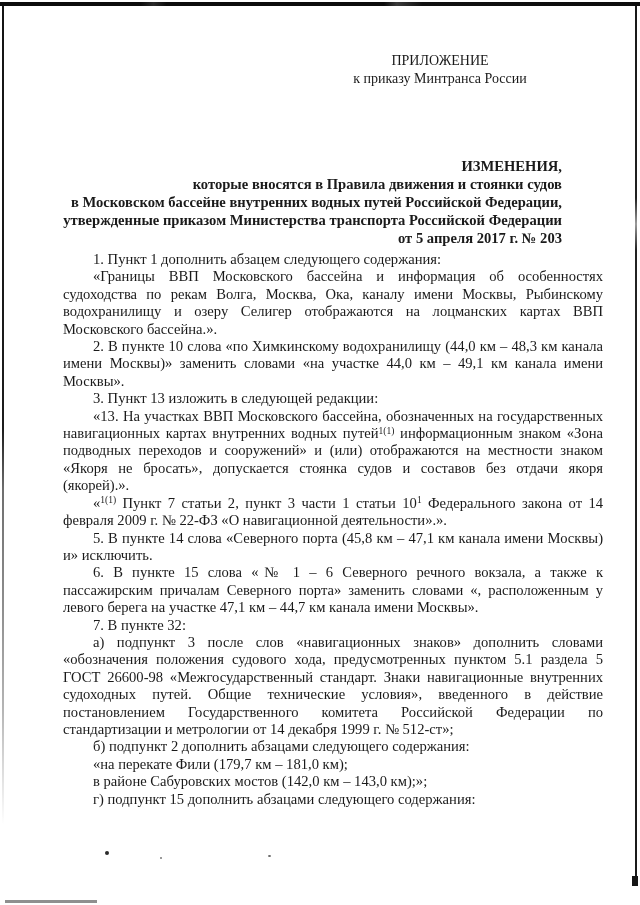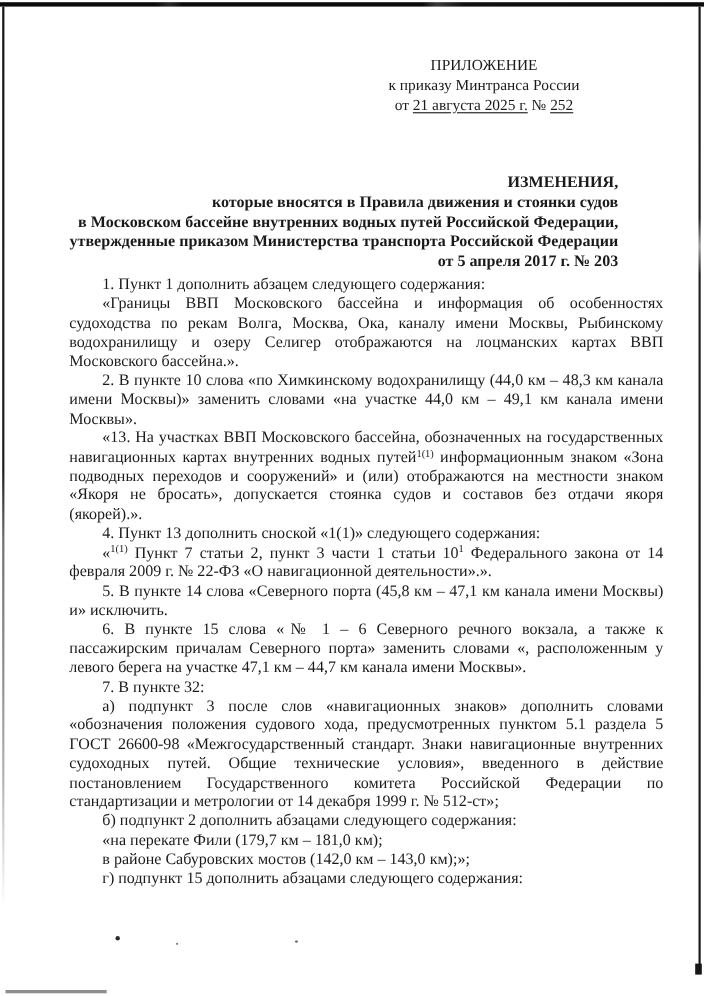--- a/index.html
+++ b/index.html
@@ -81,37 +81,36 @@
   <div class="border-right-blob"></div>
   <div class="border-bottom-fragment"></div>
   <div class="speck speck1"></div>
   <div class="speck speck2"></div>
   <div class="speck speck3"></div>
   <div class="speck speck4"></div>
 
   <div class="appendix">
     <div>ПРИЛОЖЕНИЕ</div>
     <div>к приказу Минтранса России</div>
-    <div><span>от </span><span class="u">21 августа 2025 г.</span><span> № </span><span class="u">252</span></div>
   </div>
 
   <div class="doc-title">
     <div>ИЗМЕНЕНИЯ,</div>
     <div>которые вносятся в Правила движения и стоянки судов</div>
     <div>в Московском бассейне внутренних водных путей Российской Федерации,</div>
     <div>утвержденные приказом Министерства транспорта Российской Федерации</div>
     <div>от 5 апреля 2017 г. № 203</div>
   </div>
 
   <div class="doc-body">
     <p>1. Пункт 1 дополнить абзацем следующего содержания:</p>
     <p>«Границы ВВП Московского бассейна и информация об особенностях судоходства по рекам Волга, Москва, Ока, каналу имени Москвы, Рыбинскому водохранилищу и озеру Селигер отображаются на лоцманских картах ВВП Московского бассейна.».</p>
     <p>2. В пункте 10 слова «по Химкинскому водохранилищу (44,0 км – 48,3 км канала имени Москвы)» заменить словами «на участке 44,0 км – 49,1 км канала имени Москвы».</p>
+    <p>3. Пункт 13 изложить в следующей редакции:</p>
     <p><span>«13. На участках ВВП Московского бассейна, обозначенных на государственных навигационных картах внутренних водных путей</span><sup class="fn">1(1)</sup><span> информационным знаком «Зона подводных переходов и сооружений» и (или) отображаются на местности знаком «Якоря не бросать», допускается стоянка судов и составов без отдачи якоря (якорей).».</span></p>
-    <p>4. Пункт 13 дополнить сноской «1(1)» следующего содержания:</p>
     <p><span>«</span><sup class="fn">1(1)</sup><span> Пункт 7 статьи 2, пункт 3 части 1 статьи 10</span><sup class="fn">1</sup><span> Федерального закона от 14 февраля 2009 г. № 22-ФЗ «О навигационной деятельности».».</span></p>
     <p>5. В пункте 14 слова «Северного порта (45,8 км – 47,1 км канала имени Москвы) и» исключить.</p>
     <p>6. В пункте 15 слова «№ 1 – 6 Северного речного вокзала, а также к пассажирским причалам Северного порта» заменить словами «, расположенным у левого берега на участке 47,1 км – 44,7 км канала имени Москвы».</p>
     <p>7. В пункте 32:</p>
     <p>а) подпункт 3 после слов «навигационных знаков» дополнить словами «обозначения положения судового хода, предусмотренных пунктом 5.1 раздела 5 ГОСТ 26600-98 «Межгосударственный стандарт. Знаки навигационные внутренних судоходных путей. Общие технические условия», введенного в действие постановлением Государственного комитета Российской Федерации по стандартизации и метрологии от 14 декабря 1999 г. № 512-ст»;</p>
     <p>б) подпункт 2 дополнить абзацами следующего содержания:</p>
     <p>«на перекате Фили (179,7 км – 181,0 км);</p>
     <p>в районе Сабуровских мостов (142,0 км – 143,0 км);»;</p>
     <p>г) подпункт 15 дополнить абзацами следующего содержания:</p>
   </div>

